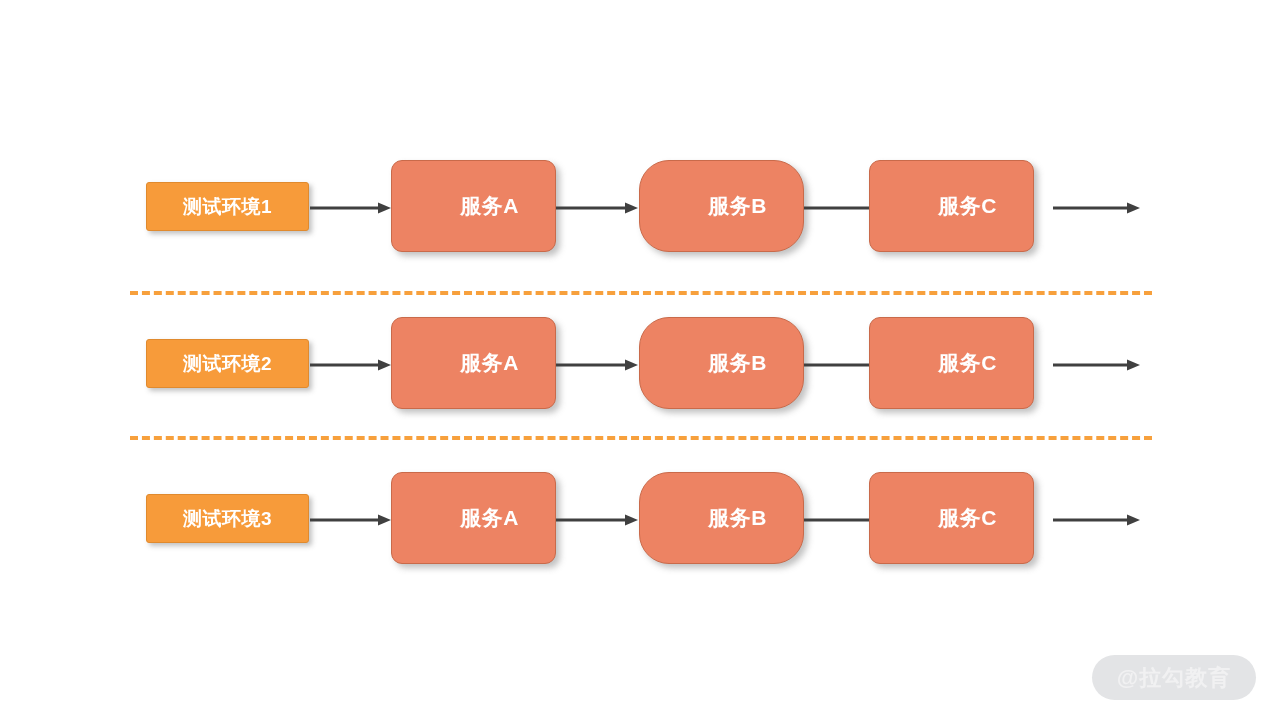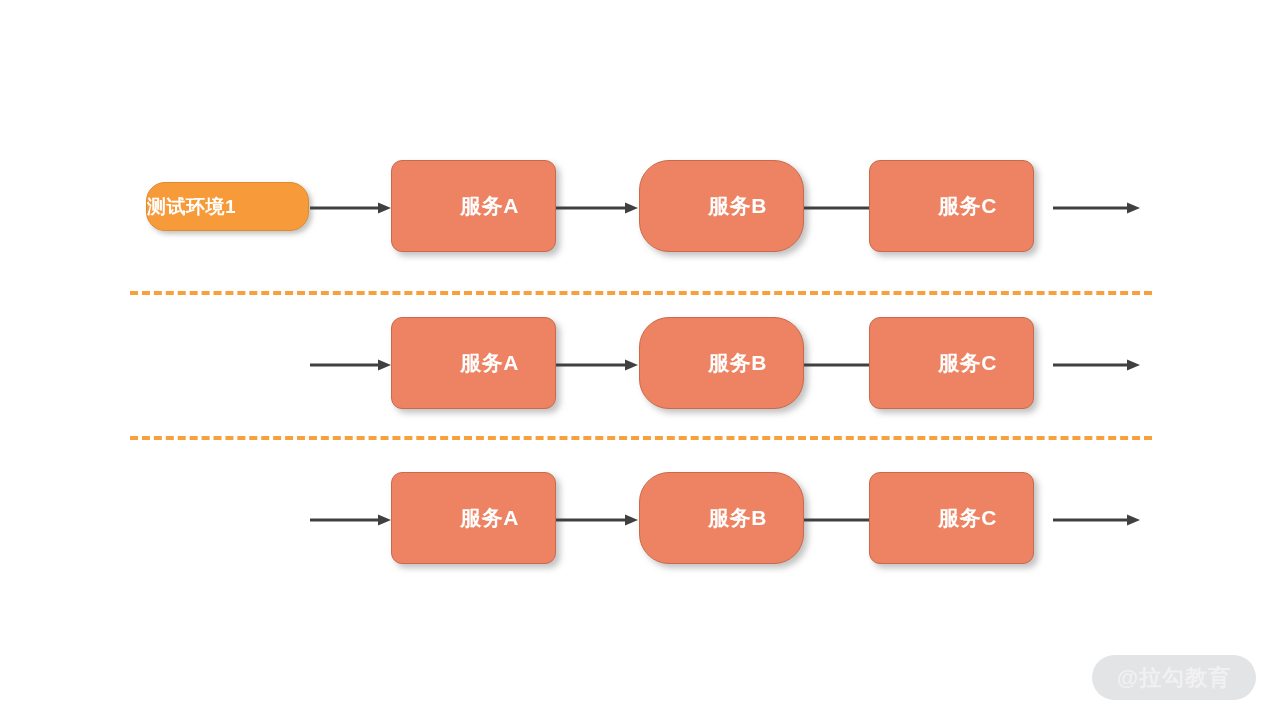--- a/index.html
+++ b/index.html
@@ -29,25 +29,25 @@
   }
 
   
   .env-box {
     position: absolute;
     left: 146px;
     width: 163px;
     height: 49px;
     background: #F79B3A;
     border: 1px solid #E08A2E;
-    border-radius: 19px;
+    border-radius: 3px;
     box-sizing: border-box;
     display: flex;
     align-items: center;
-    justify-content: flex-start;
+    justify-content: center;
     box-shadow: 3px 3px 5px rgba(120,120,120,0.45);
   }
   .env-label {
     color: #ffffff;
     font-size: 19px;
     font-weight: bold;
     letter-spacing: 0.5px;
     white-space: nowrap;
   }
 
@@ -164,20 +164,23 @@
         <line x1="0" y1="7" x2="76" y2="7" stroke="#404040" stroke-width="3"></line>
         <polygon points="74,1.5 87,7 74,12.5" fill="#404040"></polygon>
       </svg>
     </span>
   </div>
 
   <div class="divider" style="top:291px;"></div>
 
   <div class="row" style="top:317px;">
 
+    <div class="env-box" style="top:22px;">
+      <span class="env-label">测试环境2</span>
+    </div>
 
     <span class="arrow" style="left:310px; top:41px; width:82px;">
       <svg width="82" height="14" viewBox="0 0 82 14">
         <line x1="0" y1="7" x2="70" y2="7" stroke="#404040" stroke-width="3"></line>
         <polygon points="68,1.5 81,7 68,12.5" fill="#404040"></polygon>
       </svg>
     </span>
 
     <div class="svc-box svc-1" style="top:0px;">
       <span class="svc-label">服务A</span>
@@ -210,20 +213,23 @@
         <line x1="0" y1="7" x2="76" y2="7" stroke="#404040" stroke-width="3"></line>
         <polygon points="74,1.5 87,7 74,12.5" fill="#404040"></polygon>
       </svg>
     </span>
   </div>
 
   <div class="divider" style="top:436px;"></div>
 
   <div class="row" style="top:472px;">
 
+    <div class="env-box" style="top:22px;">
+      <span class="env-label">测试环境3</span>
+    </div>
 
     <span class="arrow" style="left:310px; top:41px; width:82px;">
       <svg width="82" height="14" viewBox="0 0 82 14">
         <line x1="0" y1="7" x2="70" y2="7" stroke="#404040" stroke-width="3"></line>
         <polygon points="68,1.5 81,7 68,12.5" fill="#404040"></polygon>
       </svg>
     </span>
 
     <div class="svc-box svc-1" style="top:0px;">
       <span class="svc-label">服务A</span>

